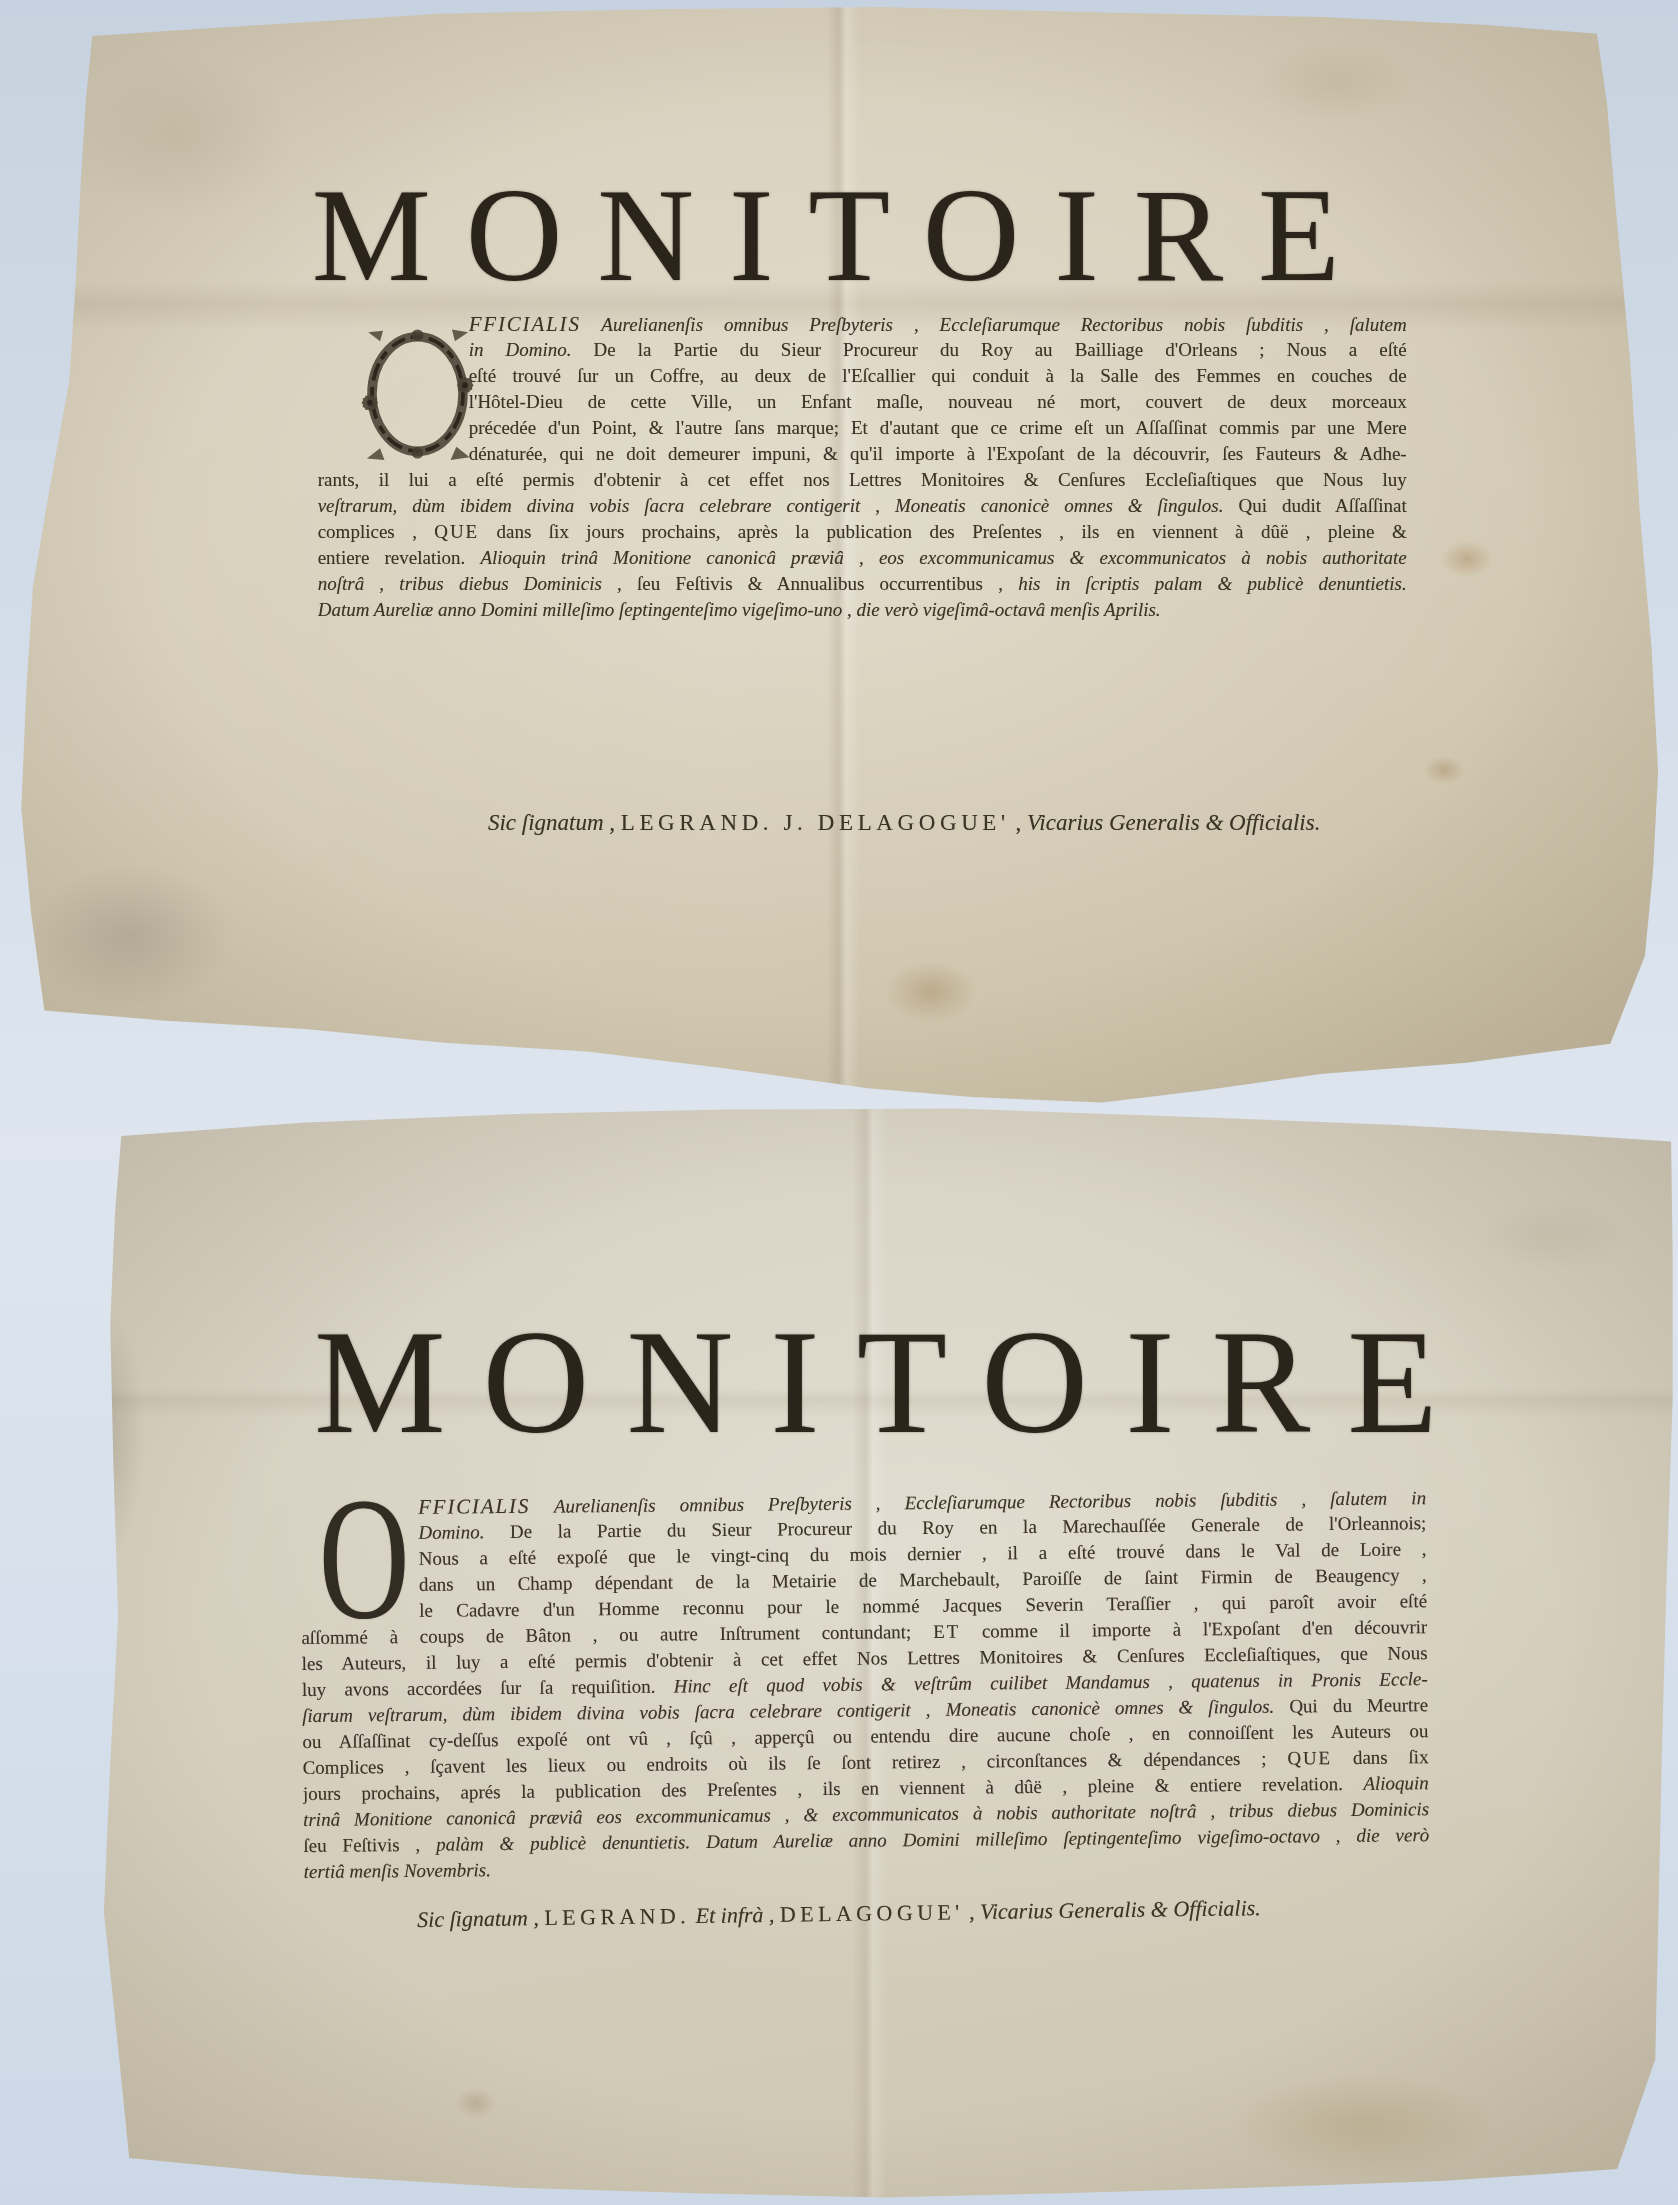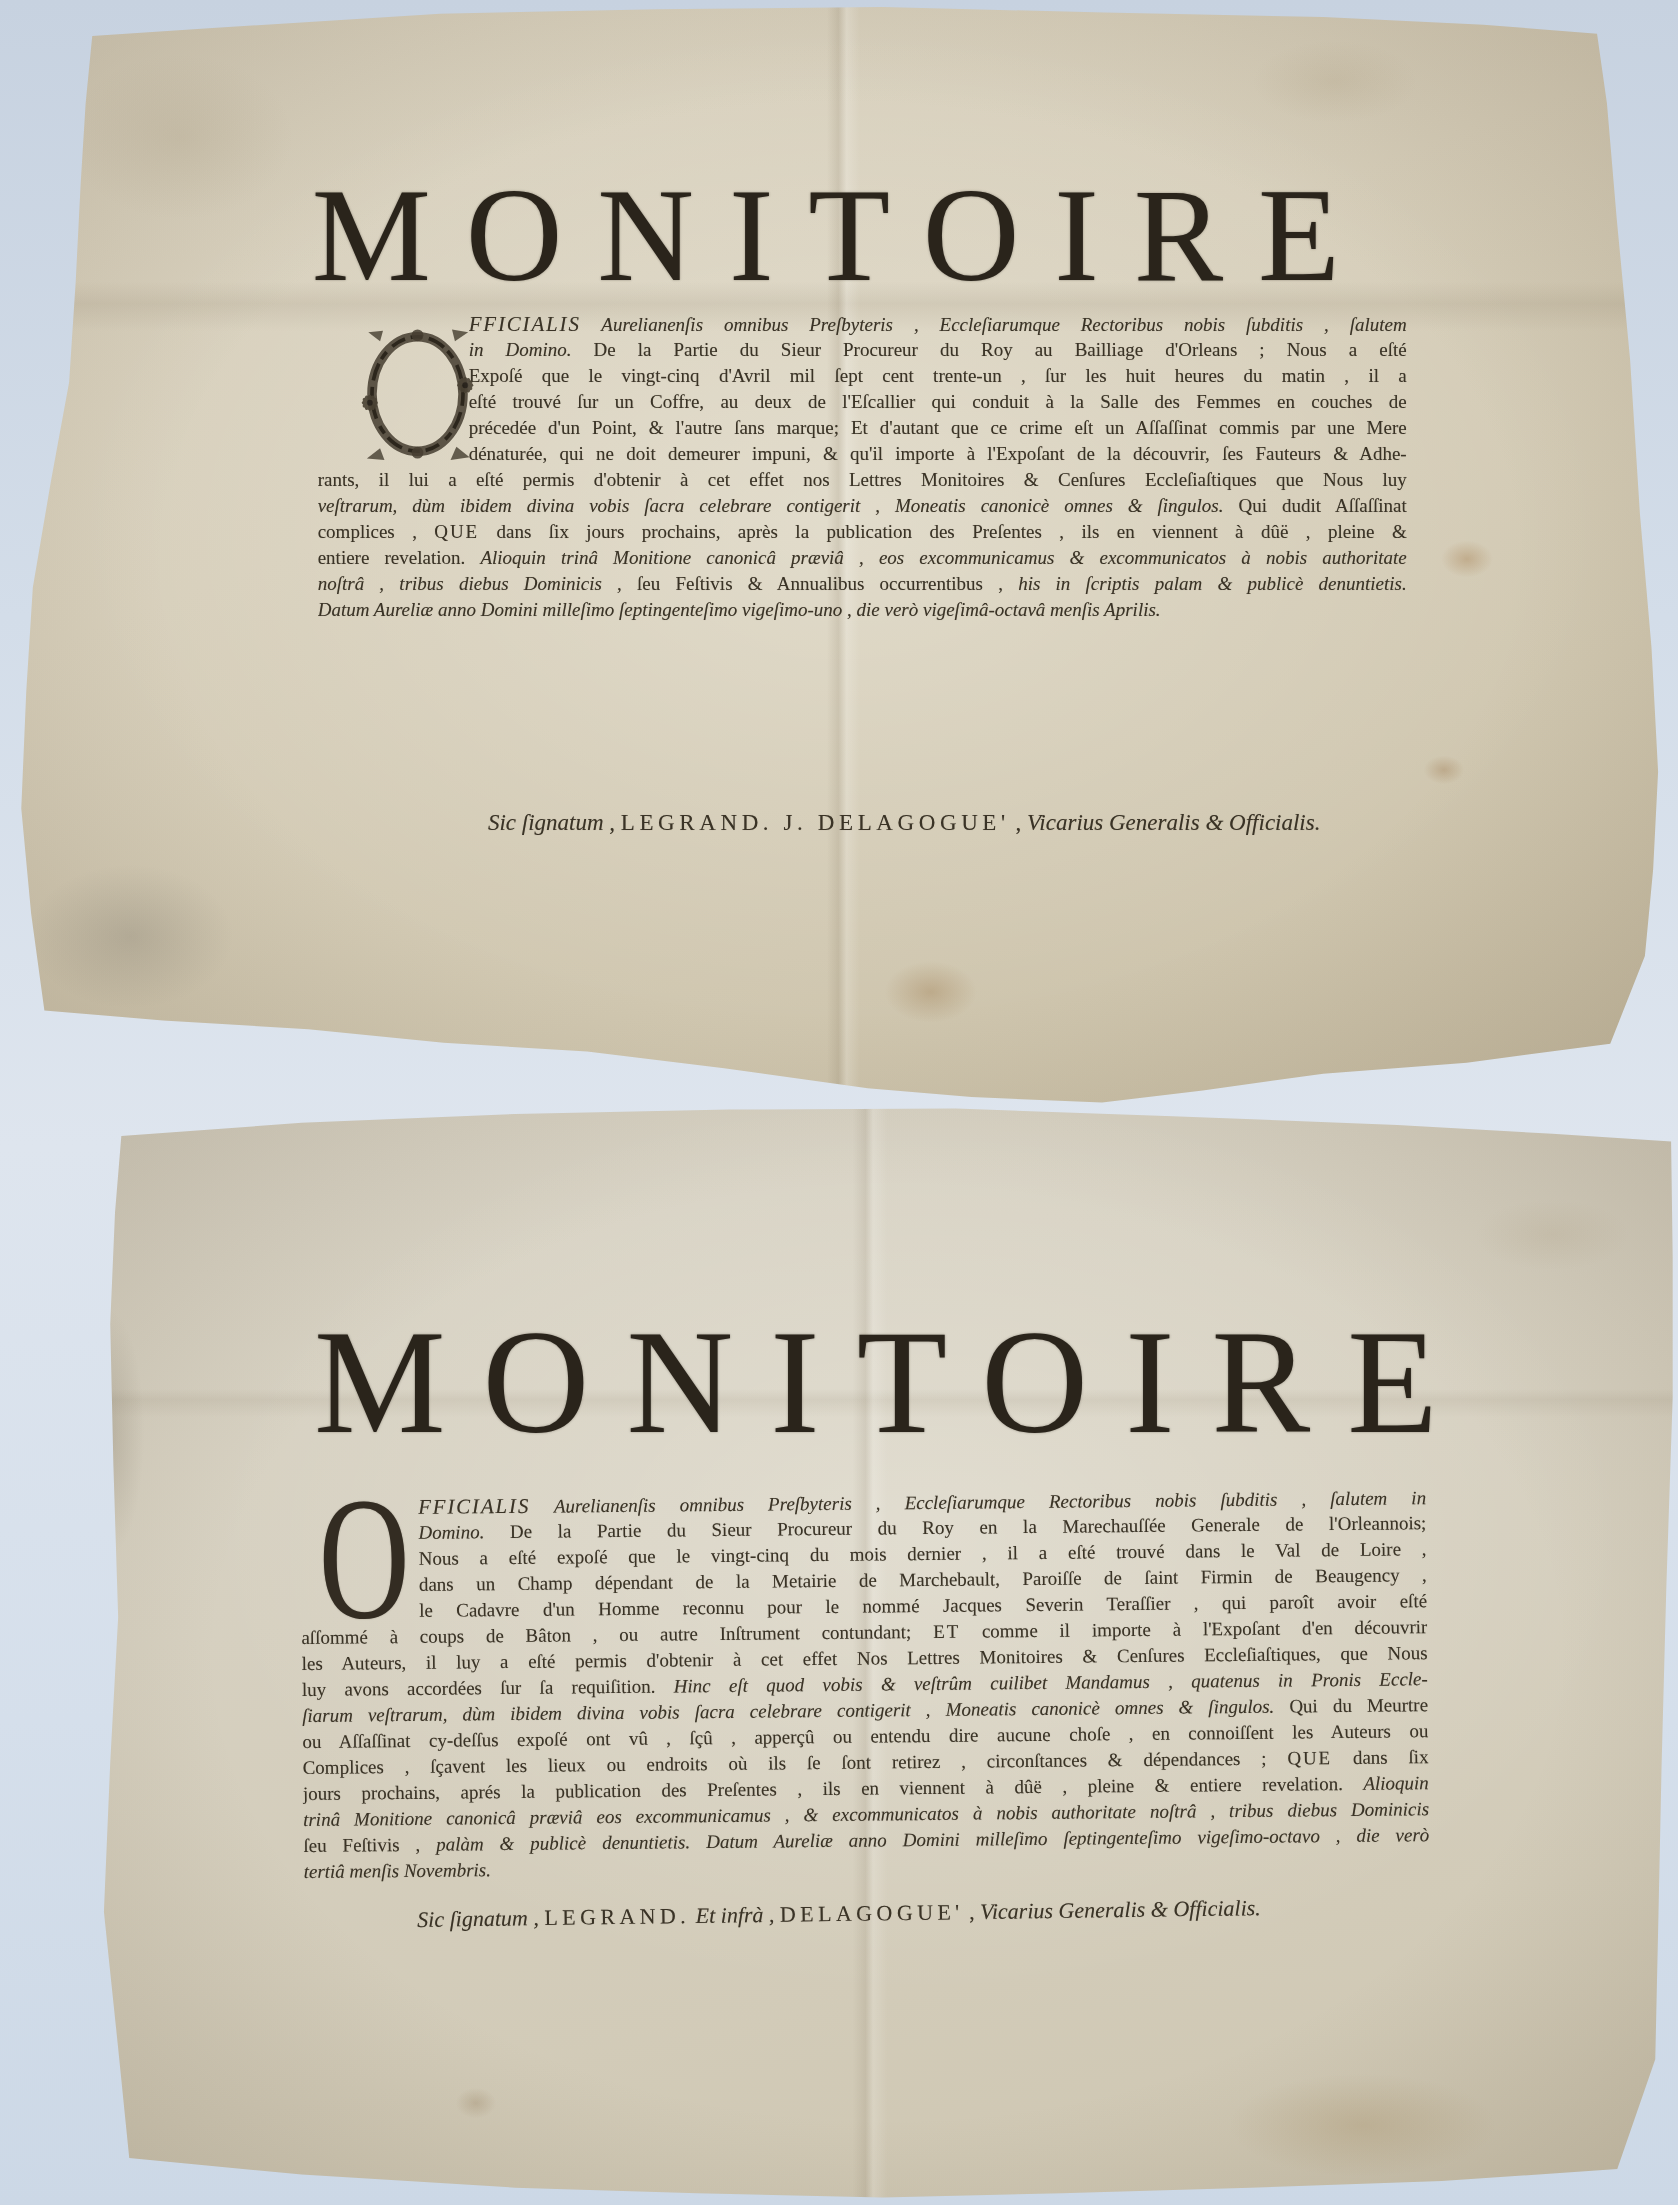--- a/index.html
+++ b/index.html
@@ -93,22 +93,22 @@
             <ellipse rx="11" ry="4.5" transform="rotate(120)"></ellipse>
               <ellipse rx="11" ry="4.5" transform="rotate(30)"></ellipse>
             <ellipse rx="11" ry="4.5" transform="rotate(90)"></ellipse>
               <ellipse rx="11" ry="4.5" transform="rotate(150)"></ellipse>
             <circle r="4" fill="#26211a"></circle>
           </g>
         </svg>
       </div>
     <div class="line"><span class="seg-ci">FFICIALIS</span><span class="seg-i"> Aurelianenſis omnibus Preſbyteris , Eccleſiarumque Rectoribus nobis ſubditis , ſalutem</span></div>
         <div class="line"><span class="seg-i">in Domino.</span><span class="seg-r"> De la Partie du Sieur Procureur du Roy au Bailliage d'Orleans ; Nous a eſté</span></div>
-        <div class="line"><span class="seg-r">Expoſé que le vingt-cinq d'Avril mil ſept cent trente-un , ſur les huit heures du matin , il a</span></div>
         <div class="line"><span class="seg-r">eſté trouvé ſur un Coffre, au deux de l'Eſcallier qui conduit à la Salle des Femmes en couches de</span></div>
+        <div class="line"><span class="seg-r">l'Hôtel-Dieu de cette Ville, un Enfant maſle, nouveau né mort, couvert de deux morceaux</span></div>
         <div class="line"><span class="seg-r">précedée d'un Point, &amp; l'autre ſans marque; Et d'autant que ce crime eſt un Aſſaſſinat commis par une Mere</span></div>
         <div class="line"><span class="seg-r">dénaturée, qui ne doit demeurer impuni, &amp; qu'il importe à l'Expoſant de la découvrir, ſes Fauteurs &amp; Adhe-</span></div>
         <div class="line"><span class="seg-r">rants, il lui a eſté permis d'obtenir à cet effet nos Lettres Monitoires &amp; Cenſures Eccleſiaſtiques que Nous luy</span></div>
         <div class="line"><span class="seg-i">veſtrarum, dùm ibidem divina vobis ſacra celebrare contigerit , Moneatis canonicè omnes &amp; ſingulos.</span><span class="seg-r"> Qui dudit Aſſaſſinat</span></div>
         <div class="line"><span class="seg-r">complices , </span><span class="seg-c">QUE</span><span class="seg-r"> dans ſix jours prochains, après la publication des Preſentes , ils en viennent à dûë , pleine &amp;</span></div>
         <div class="line"><span class="seg-r">entiere revelation. </span><span class="seg-i">Alioquin trinâ Monitione canonicâ præviâ , eos excommunicamus &amp; excommunicatos à nobis authoritate</span></div>
         <div class="line"><span class="seg-i">noſtrâ , tribus diebus Dominicis , </span><span class="seg-r">ſeu Feſtivis &amp; Annualibus occurrentibus , </span><span class="seg-i">his in ſcriptis palam &amp; publicè denuntietis.</span></div>
         <div class="line no-j"><span class="seg-i">Datum Aureliæ anno Domini milleſimo ſeptingenteſimo vigeſimo-uno , die verò vigeſimâ-octavâ menſis Aprilis.</span></div>
       </div>
     <div class="sig" id="sig1"><span class="seg-i">Sic ſignatum , </span><span class="seg-c">LEGRAND. J. DELAGOGUE'</span><span class="seg-r"> , </span><span class="seg-i">Vicarius Generalis &amp; Officialis.</span></div>

